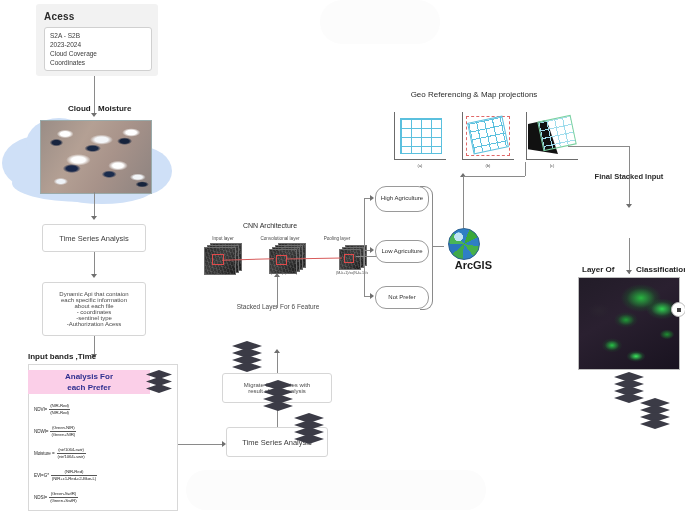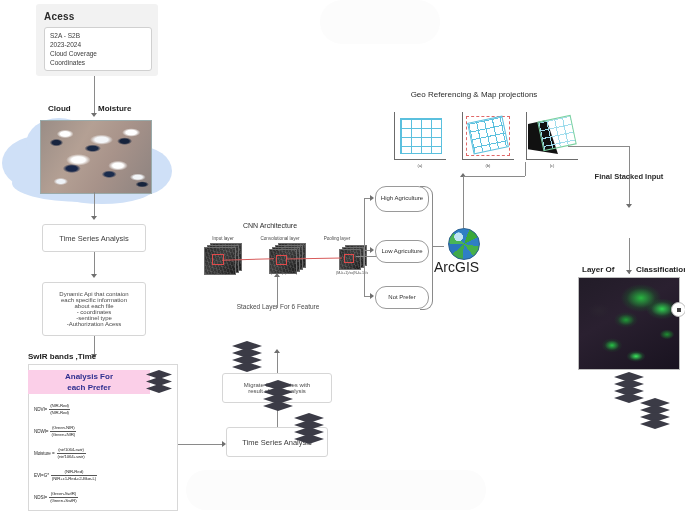--- a/index.html
+++ b/index.html
@@ -118,22 +118,22 @@
 
   
   .arc-globe{position:absolute;left:448px;top:228px;width:30px;height:30px;
      border-radius:50%;
      background:
       radial-gradient(circle at 32% 26%, #bfe4f5 0 14%, rgba(0,0,0,0) 15%),
       conic-gradient(from 20deg,#3aa93a 0 12%, #2f7fc4 12% 22%, #46b04a 22% 34%,
         #2f7fc4 34% 46%, #3fa84a 46% 58%, #2a74bd 58% 70%, #49b455 70% 82%,
         #2f7fc4 82% 100%);
      border:1px solid #2a5f8f;}
-  .arc-txt{position:absolute;left:434px;top:259px;width:58px;text-align:left;
-     font-size:14px;font-weight:normal;color:#1d1d1d;}
+  .arc-txt{position:absolute;left:434px;top:259px;width:58px;text-align:right;
+     font-size:11px;font-weight:bold;color:#1d1d1d;}
 
   
   .brace{position:absolute;border:1px solid #8a8a8a;border-left:none;
          border-radius:0 9px 9px 0;}
   
   .ghost{position:absolute;background:#fcfcfc;border-radius:40px;}
 </style>
 </head>
 <body>
 
@@ -155,21 +155,21 @@
 <div class="abs vline" style="left:94px;top:76px;height:38px;"></div>
 <div class="abs arrow-d" style="left:91px;top:113px;"></div>
 
 <div class="cloud" style="left:2px;top:136px;width:74px;height:54px;"></div>
 <div class="cloud" style="left:26px;top:118px;width:66px;height:52px;"></div>
 <div class="cloud" style="left:60px;top:128px;width:78px;height:60px;"></div>
 <div class="cloud" style="left:104px;top:146px;width:68px;height:50px;"></div>
 <div class="cloud" style="left:12px;top:164px;width:140px;height:38px;"></div>
 <div class="cloud" style="left:48px;top:168px;width:108px;height:36px;"></div>
 
-<div class="abs lbl" style="left:48px;top:104px;">Cloud</div>
+<div class="abs lbl" style="left:68px;top:104px;">Cloud</div>
 <div class="abs lbl" style="left:98px;top:104px;">Moisture</div>
 
 <div class="sat"></div>
 
 <div class="abs vline" style="left:94px;top:192px;height:26px;"></div>
 <div class="abs arrow-d" style="left:91px;top:216px;"></div>
 
 <div class="abs card" style="left:42px;top:224px;width:104px;height:28px;font-size:7.5px;">
   <span>Time Series Analysis</span>
 </div>
@@ -182,21 +182,21 @@
   <span class="caption">each specific information</span>
   <span class="caption">about each file</span>
   <span class="caption">- coordinates</span>
   <span class="caption">-sentinel type</span>
   <span class="caption">-Authorization Acess</span>
 </div>
 
 <div class="abs vline" style="left:94px;top:336px;height:20px;"></div>
 <div class="abs arrow-d" style="left:91px;top:354px;"></div>
 
-<div class="abs lbl" style="left:28px;top:352px;">SwIR bands   ,Time</div>
+<div class="abs lbl" style="left:28px;top:352px;">Input bands   ,Time</div>
 <div class="abs lbl" style="left:58px;top:362px;">and region</div>
 
 <div class="abs eq-panel"></div>
 <div class="eq-head">
   <span>Analysis For</span>
   <span>each Prefer</span>
 </div>
 <div class="eq-list">
   <div class="eq-row">
     <span class="eq-name">NDVI=</span>

